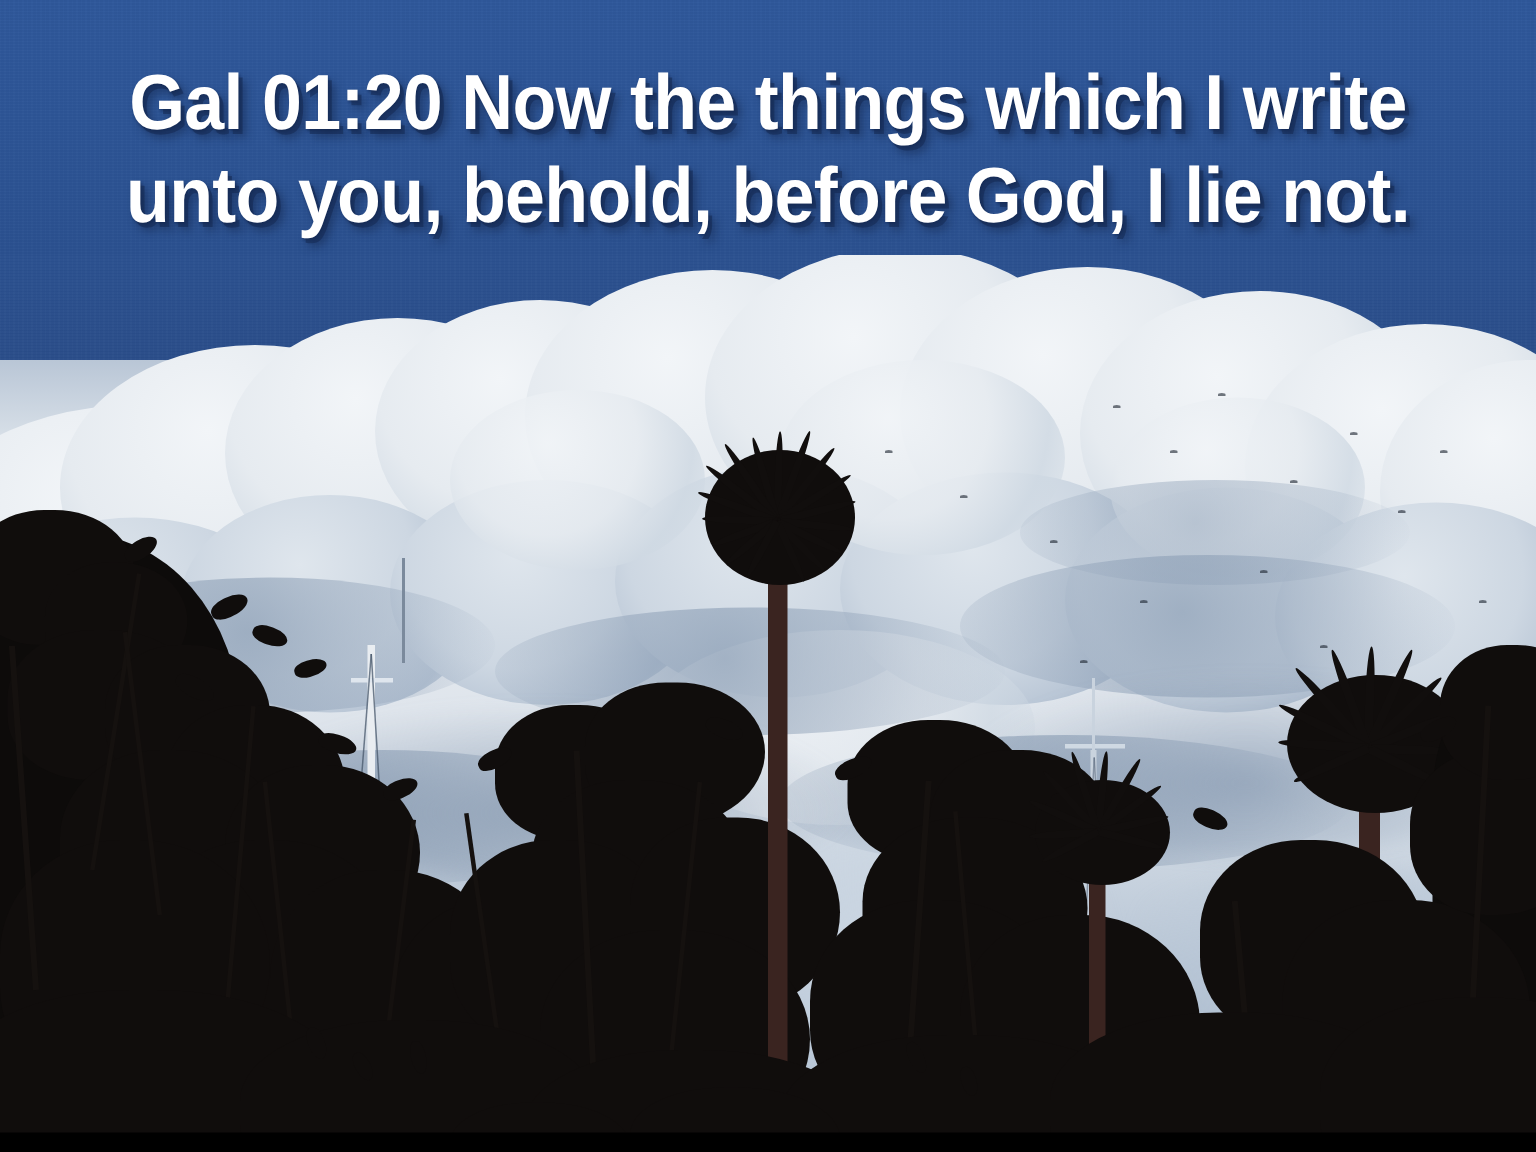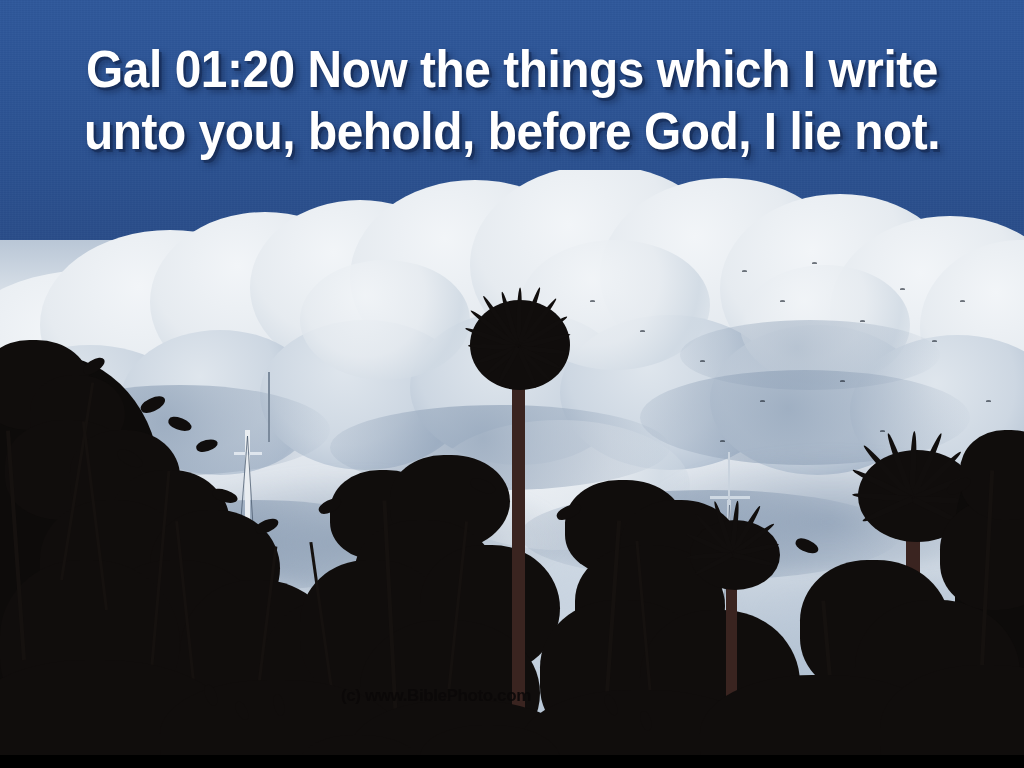--- a/index.html
+++ b/index.html
@@ -383,21 +383,20 @@
     <div class="leafblob" style="left:420px; top:725px; width:140px; height:70px;"></div>
     <div class="leafblob" style="left:300px; top:735px; width:120px; height:60px;"></div>
 
     <div class="leafblob" style="left:200px; top:690px; width:22px; height:11px; transform:rotate(70deg);"></div>
     <div class="leafblob" style="left:232px; top:706px; width:20px; height:10px; transform:rotate(62deg);"></div>
     <div class="leafblob" style="left:268px; top:700px; width:22px; height:10px; transform:rotate(78deg);"></div>
     <div class="leafblob" style="left:600px; top:700px; width:22px; height:10px; transform:rotate(66deg);"></div>
     <div class="leafblob" style="left:636px; top:716px; width:20px; height:10px; transform:rotate(74deg);"></div>
   </div>
 
-  <div class="watermark">(c) www.BiblePhoto.com</div>
 
   <div class="bottom-bar"></div>
 
   <div class="verse">
     <span class="ln">Gal 01:20 Now the things which I write</span>
     <span class="ln">unto you, behold, before God, I lie not.</span>
   </div>
 
 </div>
 

